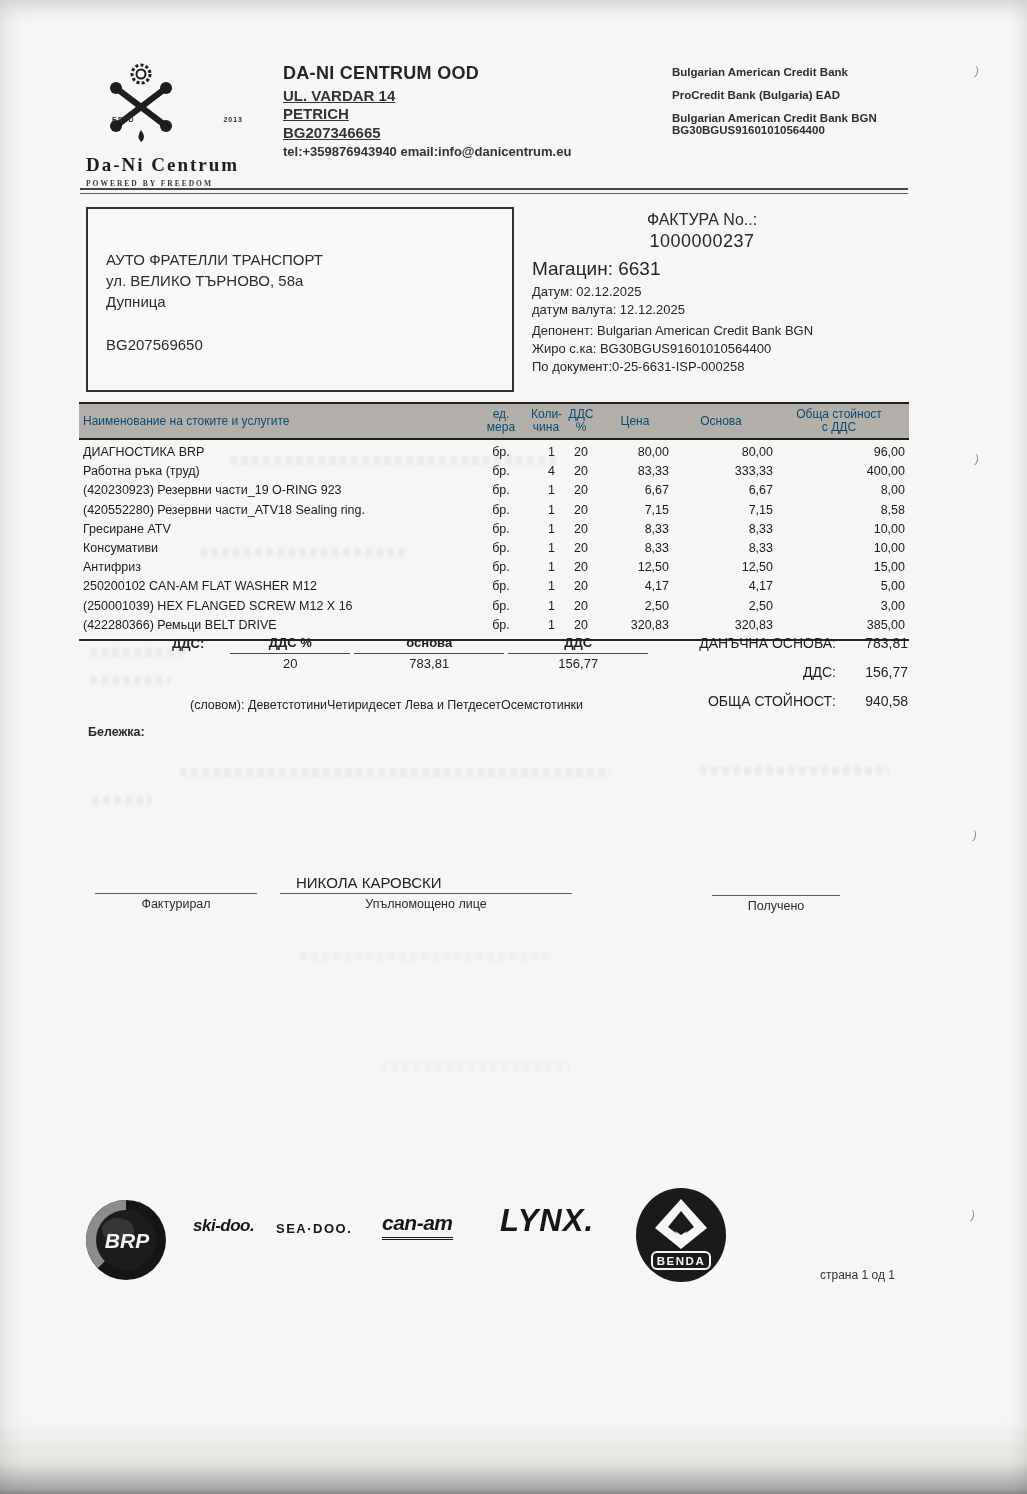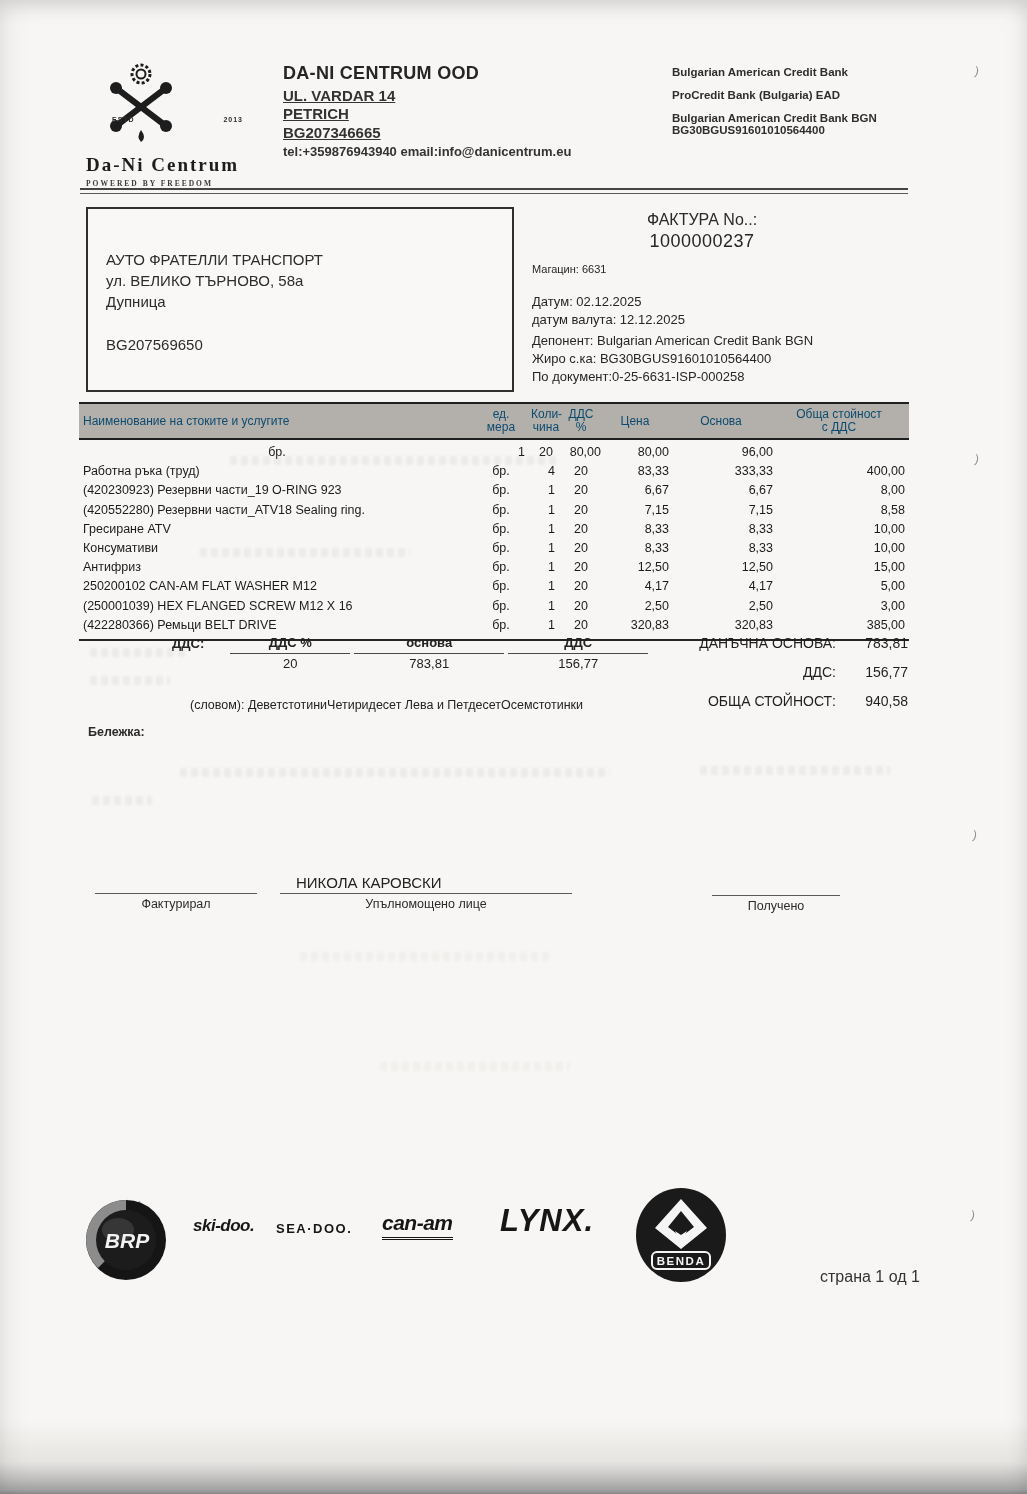--- a/index.html
+++ b/index.html
@@ -39,21 +39,21 @@
   .customer-box{left:86px;top:207px;width:424px;height:181px;border:2px solid #2f2f2f;background:rgba(255,255,255,.25);}
   .customer-inner{padding:40px 0 0 18px;line-height:21px;}
   .cust-name{font-size:15px;color:#2c2c2c;}
   .cust-line{font-size:15px;color:#2c2c2c;}
   .cust-vat{font-size:15px;color:#2c2c2c;margin-top:22px;}
 
   .inv-head{left:532px;top:211px;width:392px;color:#262626;}
   .inv-title{text-align:center;font-size:16px;color:#2a2a2a;width:340px;}
   .inv-number{text-align:center;font-size:18px;letter-spacing:.5px;width:340px;margin-top:2px;}
   .inv-lines{margin-top:8px;font-size:13px;line-height:18px;}
-  .inv-store{font-size:11px;margin-bottom:15px;}
+  .inv-store{font-size:19px;margin-bottom:5px;}
   .inv-date{margin-bottom:0px;}
   .inv-dep{margin-top:3px;}
 
   
   .tbl{left:79px;top:402px;width:830px;}
   .thead{
     display:grid;grid-template-columns:388px 60px 30px 40px 68px 104px 132px;
     background:#b3b0ac;border-top:2px solid #1f1f1f;border-bottom:2px solid #1f1f1f;
     padding:3px 4px;align-items:center;min-height:28px;
     font-size:12px;color:#0c4a6e;
@@ -105,21 +105,21 @@
   .sig-label-3{left:712px;top:899px;width:128px;}
 
   
   .brand{color:#161616;}
   .brand-brp{left:82px;top:1192px;}
   .brand-skidoo{left:193px;top:1216px;font-size:17px;font-weight:bold;font-style:italic;letter-spacing:-.5px;}
   .brand-seadoo{left:276px;top:1221px;font-size:13px;font-weight:bold;letter-spacing:1.5px;}
   .brand-canam{left:382px;top:1211px;font-size:21px;font-weight:bold;font-style:italic;letter-spacing:-.5px;border-bottom:3px double #161616;padding-bottom:2px;}
   .brand-lynx{left:500px;top:1203px;font-size:31px;font-weight:bold;font-style:italic;letter-spacing:1px;}
   .brand-benda{left:633px;top:1185px;}
-  .page-label{left:820px;top:1268px;font-size:16px;color:#333;}
+  .page-label{left:820px;top:1268px;font-size:12px;color:#333;}
 
   
   .scan-mark{color:#8e8e8e;font-size:12px;transform:rotate(10deg);}
   .mark-1{left:975px;top:64px;} .mark-2{left:975px;top:452px;}
   .mark-3{left:973px;top:828px;} .mark-4{left:971px;top:1208px;}
   .bleed{background:repeating-linear-gradient(90deg,#b9b6b1 0 7px,transparent 7px 11px);opacity:.16;filter:blur(1.2px);height:9px;border-radius:2px;}
   .bl-1{left:230px;top:456px;width:330px;}
   .bl-2{left:200px;top:548px;width:210px;}
   .bl-3{left:90px;top:648px;width:95px;}
   .bl-4{left:90px;top:676px;width:80px;}
@@ -204,20 +204,21 @@
 чина</div>
       <div class="h h-vat">ДДС
 %</div>
       <div class="h h-price">Цена</div>
       <div class="h h-base">Основа</div>
       <div class="h h-total">Обща стойност
 с ДДС</div>
     </div>
     <div class="tbody tbl-bottom">
         <div class="trow">
+      <div class="c name">ДИАГНОСТИКА BRP</div>
       <div class="c unit">бр.</div>
       <div class="c qty">1</div>
       <div class="c vat">20</div>
       <div class="c price">80,00</div>
       <div class="c base">80,00</div>
       <div class="c total">96,00</div>
     </div>
         <div class="trow">
       <div class="c name">Работна ръка (труд)</div>
       <div class="c unit">бр.</div>

